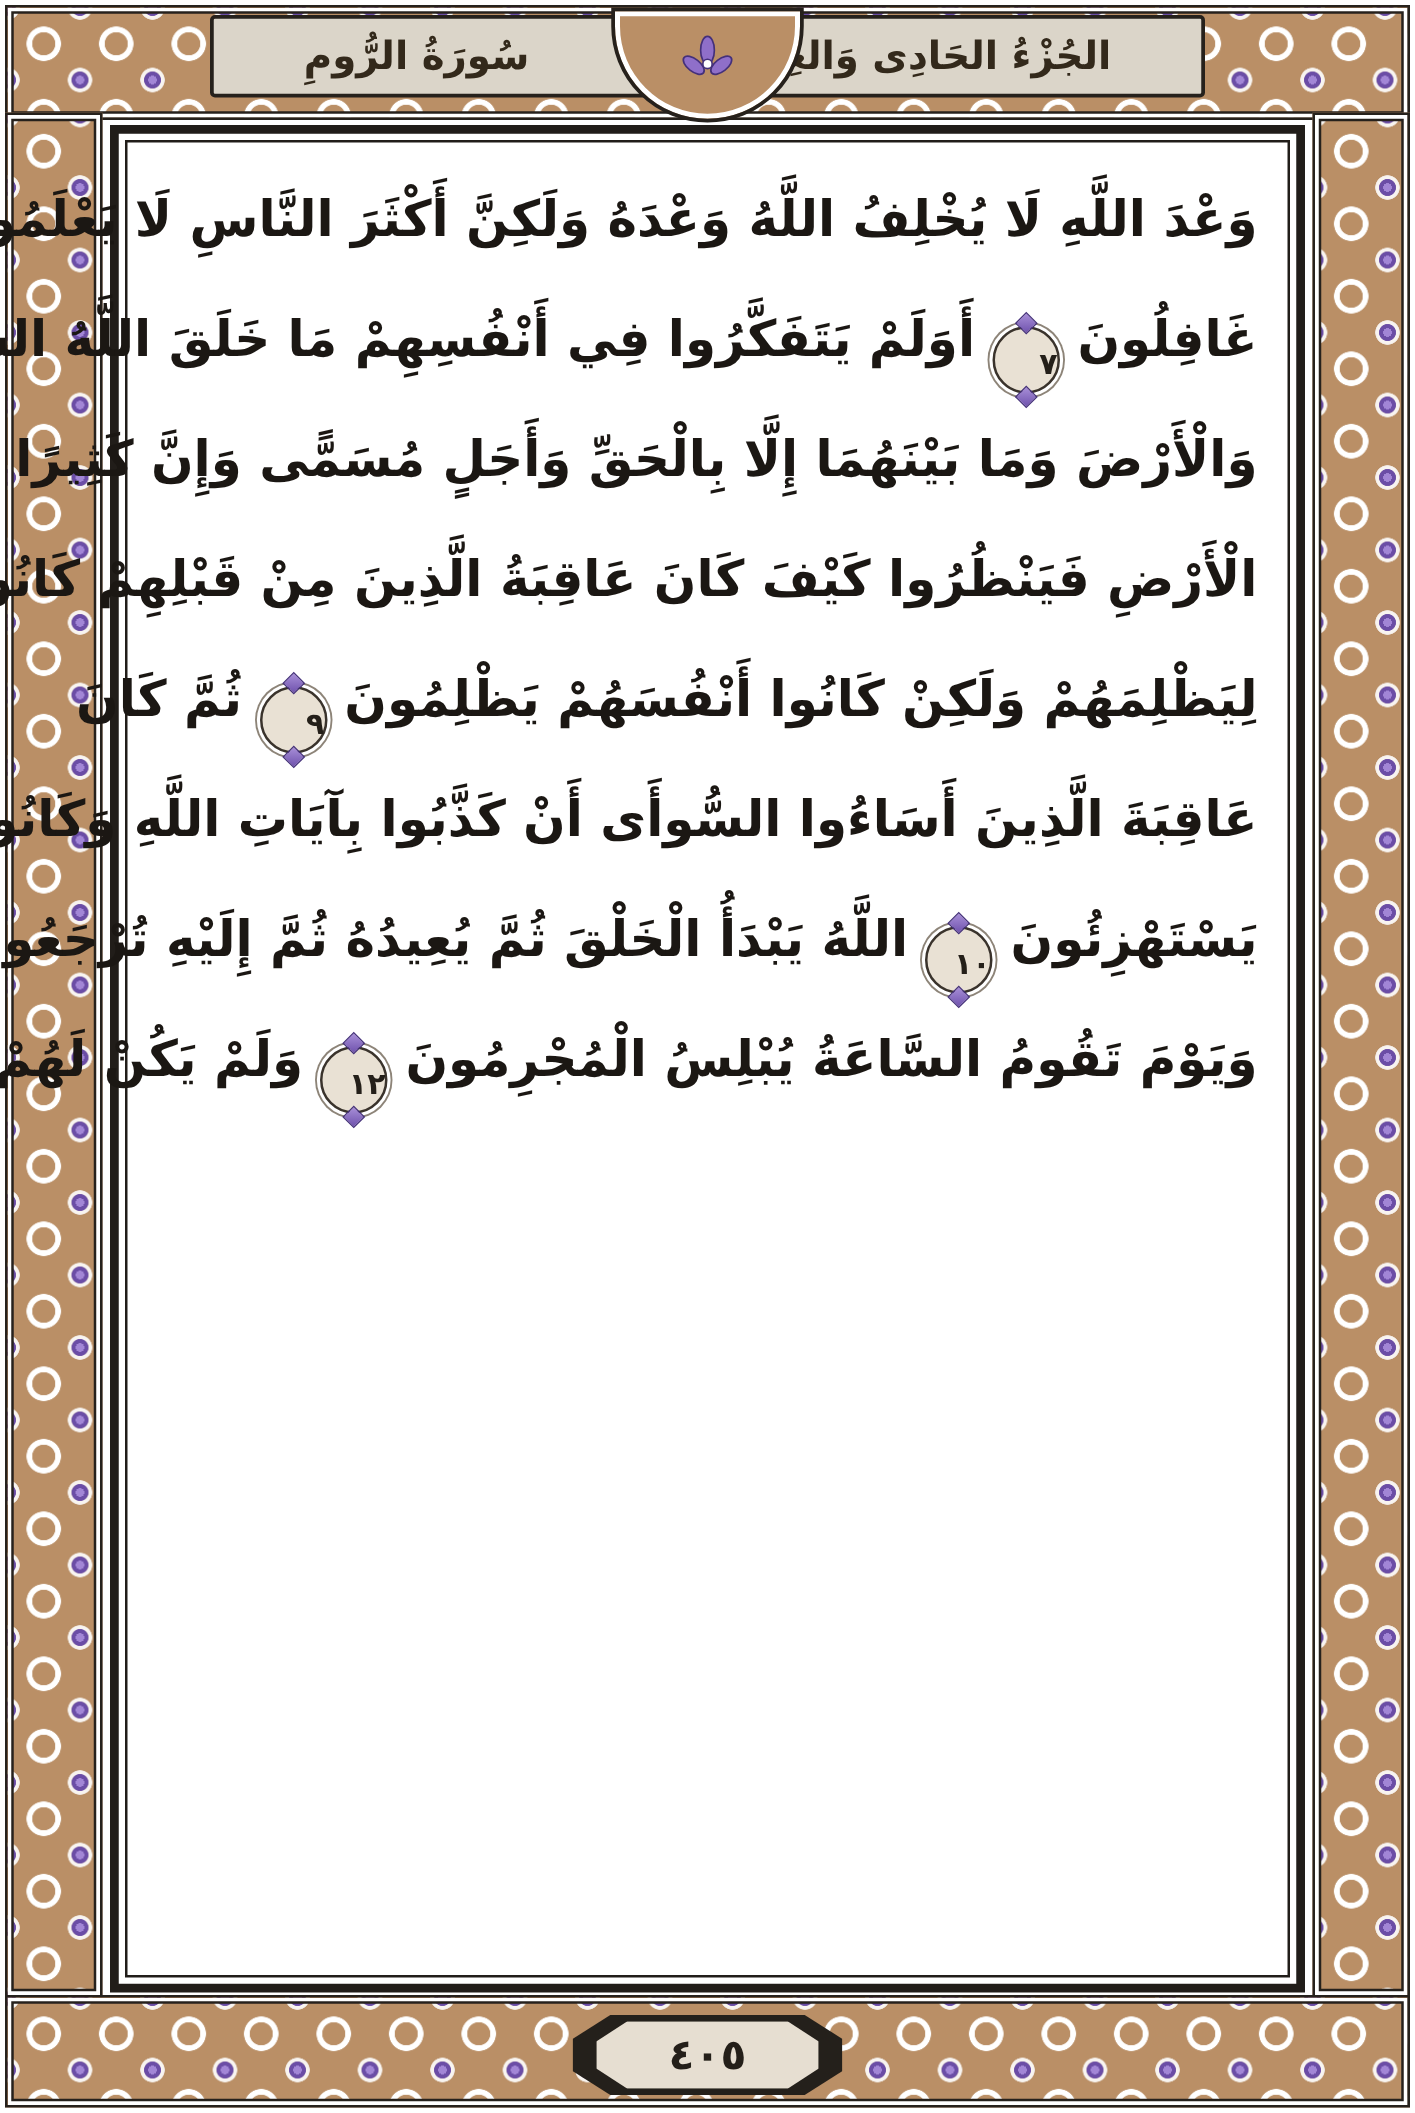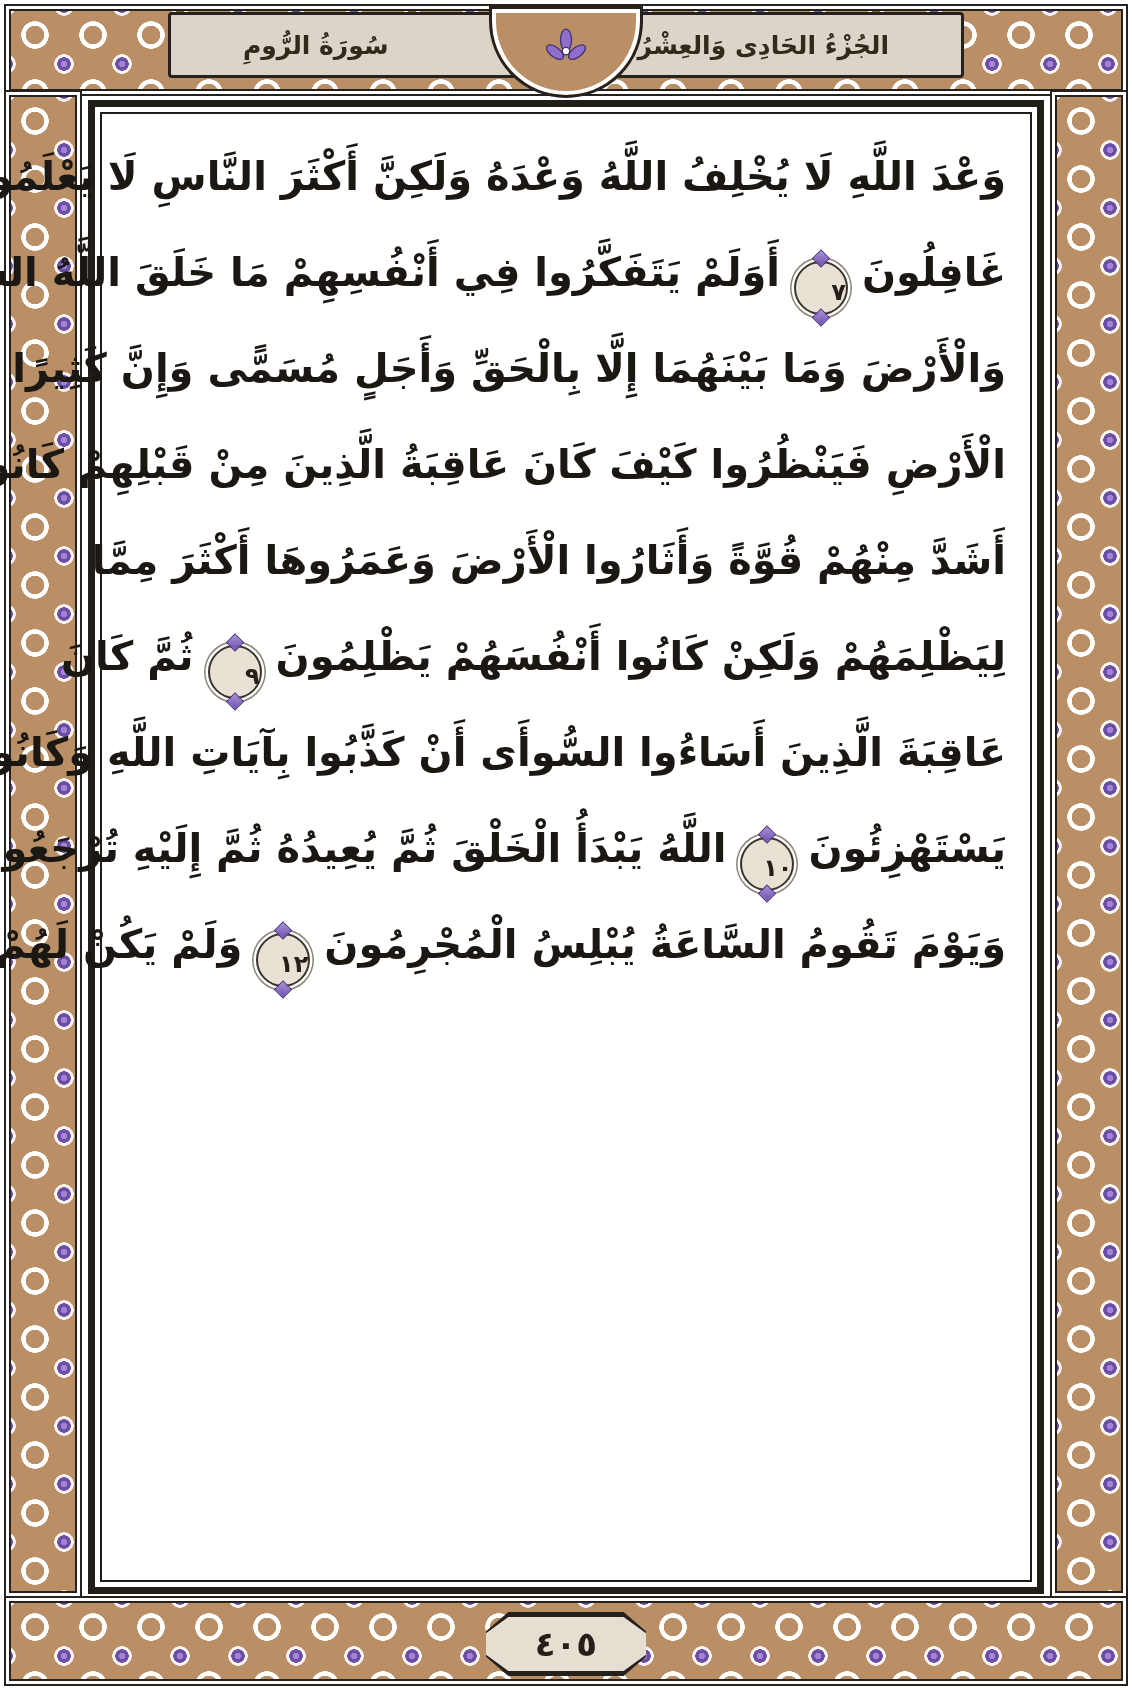--- a/index.html
+++ b/index.html
@@ -25,21 +25,21 @@
   .band-bottom{left:4px;right:4px;bottom:4px;height:86px;}
 
   
   .header-band{
     position:absolute;top:12px;left:168px;right:168px;height:66px;
     background:#dbd5c9;border:3px solid #26211c;border-radius:4px;
     display:flex;align-items:center;justify-content:space-between;
     padding:0 72px;box-sizing:border-box;
   }
   .header-label{
-    font-size:25px;font-weight:bold;color:#33291b;white-space:nowrap;
+    font-size:31px;font-weight:bold;color:#33291b;white-space:nowrap;
   }
   .center-ornament{
     position:absolute;top:6px;left:50%;transform:translateX(-50%);
     width:148px;height:86px;
     background:#ba8f66;
     border:3px solid #26211c;border-radius:0 0 78px 78px;
     box-shadow:inset 0 0 0 4px #ffffff;
     display:flex;align-items:center;justify-content:center;
   }
 
@@ -76,21 +76,21 @@
     content:"";position:absolute;left:50%;width:11px;height:11px;
     background:linear-gradient(135deg,#a88fd8,#6f52ad);
     border:1px solid #44307a;transform:translateX(-50%) rotate(45deg);
   }
   .vmark::before{top:-11px;}
   .vmark::after{bottom:-11px;}
 
   
   .page-num-wrap{
     position:absolute;bottom:14px;left:50%;transform:translateX(-50%);
-    width:160px;height:64px;background:#24201b;
+    width:216px;height:64px;background:#24201b;
     clip-path:polygon(14% 0,86% 0,100% 30%,100% 70%,86% 100%,14% 100%,0 70%,0 30%);
     display:flex;align-items:center;justify-content:center;
   }
   .page-num{
     width:178px;height:54px;background:#e6ded1;
     clip-path:polygon(14% 0,86% 0,100% 30%,100% 70%,86% 100%,14% 100%,0 70%,0 30%);
     text-align:center;line-height:54px;
     font-size:34px;font-weight:bold;color:#241f19;
   }
 </style>
@@ -121,21 +121,20 @@
     </span>
   </div>
 
   <div class="frame">
     <div class="frame-inner">
       <div class="lines">
           <div class="line"><span class="seg">وَعْدَ اللَّهِ لَا يُخْلِفُ اللَّهُ وَعْدَهُ وَلَكِنَّ أَكْثَرَ النَّاسِ لَا يَعْلَمُونَ</span> </div>
           <div class="line"><span class="seg">غَافِلُونَ</span> <span class="vmark"><span class="vnum">٧</span></span> <span class="seg">أَوَلَمْ يَتَفَكَّرُوا فِي أَنْفُسِهِمْ مَا خَلَقَ اللَّهُ السَّمَاوَاتِ</span></div>
           <div class="line"><span class="seg">وَالْأَرْضَ وَمَا بَيْنَهُمَا إِلَّا بِالْحَقِّ وَأَجَلٍ مُسَمًّى وَإِنَّ كَثِيرًا</span></div>
           <div class="line"><span class="seg">الْأَرْضِ فَيَنْظُرُوا كَيْفَ كَانَ عَاقِبَةُ الَّذِينَ مِنْ قَبْلِهِمْ كَانُوا</span></div>
-          <div class="line"><span class="seg">أَشَدَّ مِنْهُمْ قُوَّةً وَأَثَارُوا الْأَرْضَ وَعَمَرُوهَا أَكْثَرَ مِمَّا</span></div>
           <div class="line"><span class="seg">لِيَظْلِمَهُمْ وَلَكِنْ كَانُوا أَنْفُسَهُمْ يَظْلِمُونَ</span> <span class="vmark"><span class="vnum">٩</span></span> <span class="seg">ثُمَّ كَانَ</span></div>
           <div class="line"><span class="seg">عَاقِبَةَ الَّذِينَ أَسَاءُوا السُّوأَى أَنْ كَذَّبُوا بِآيَاتِ اللَّهِ وَكَانُوا بِهَا</span></div>
           <div class="line"><span class="seg">يَسْتَهْزِئُونَ</span> <span class="vmark"><span class="vnum">١٠</span></span> <span class="seg">اللَّهُ يَبْدَأُ الْخَلْقَ ثُمَّ يُعِيدُهُ ثُمَّ إِلَيْهِ تُرْجَعُونَ</span> </div>
           <div class="line"><span class="seg">وَيَوْمَ تَقُومُ السَّاعَةُ يُبْلِسُ الْمُجْرِمُونَ</span> <span class="vmark"><span class="vnum">١٢</span></span> <span class="seg">وَلَمْ يَكُنْ لَهُمْ مِنْ</span></div>
         </div>
     </div>
   </div>
 
   <div class="page-num-wrap">
     <div class="page-num">٤٠٥</div>

